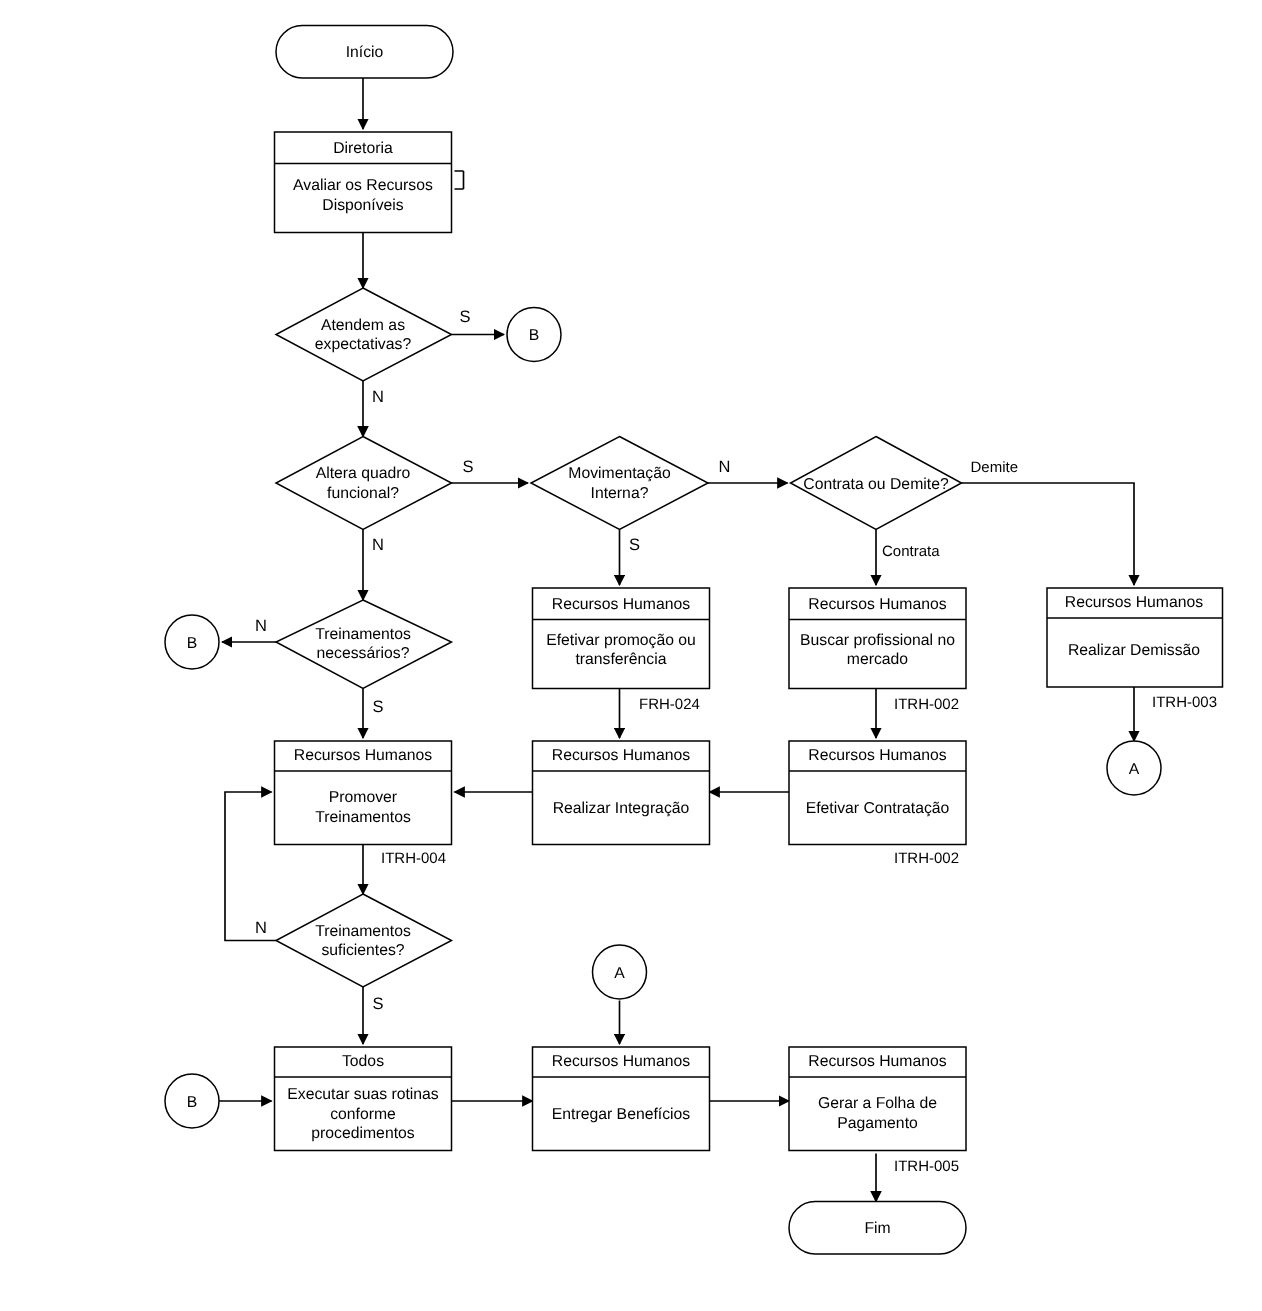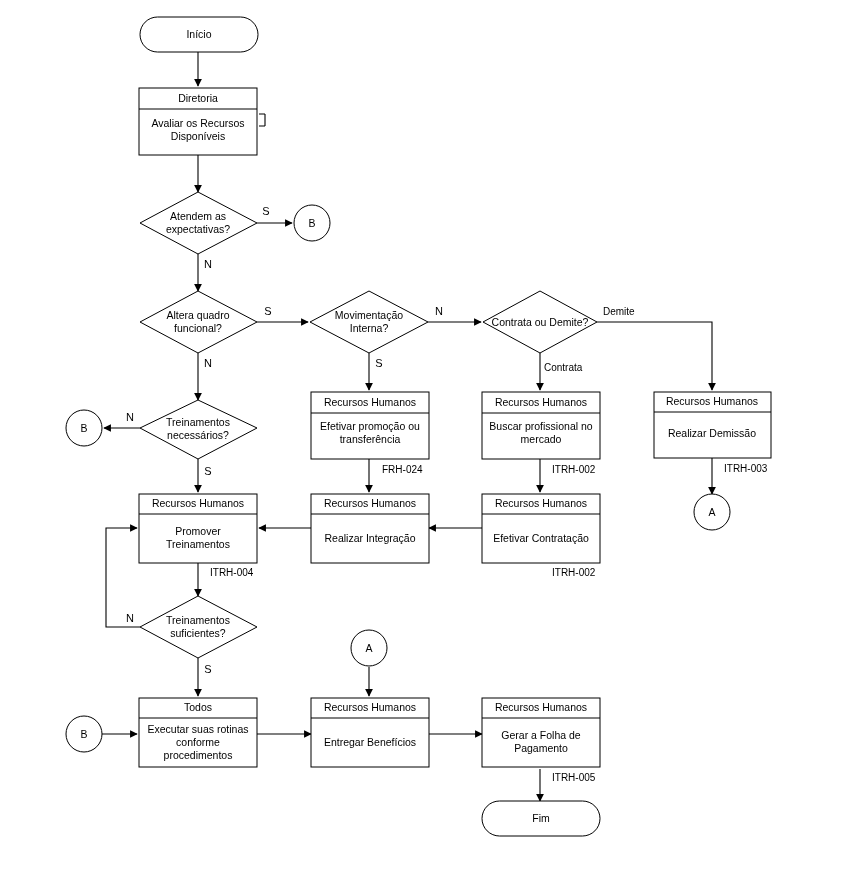--- a/index.html
+++ b/index.html
@@ -10,20 +10,21 @@
   body {
     width: 841px;
     height: 874px;
     font-family: "Liberation Sans", sans-serif;
     overflow: hidden;
   }
   #flow-root {
     position: relative;
     width: 693px;
     height: 874px;
+    margin-left: 44px;
   }
   svg#flowchart {
     display: block;
     width: 841px;
     height: 874px;
   }
   .shape {
     fill: #ffffff;
     stroke: #000000;
     stroke-width: 1;

